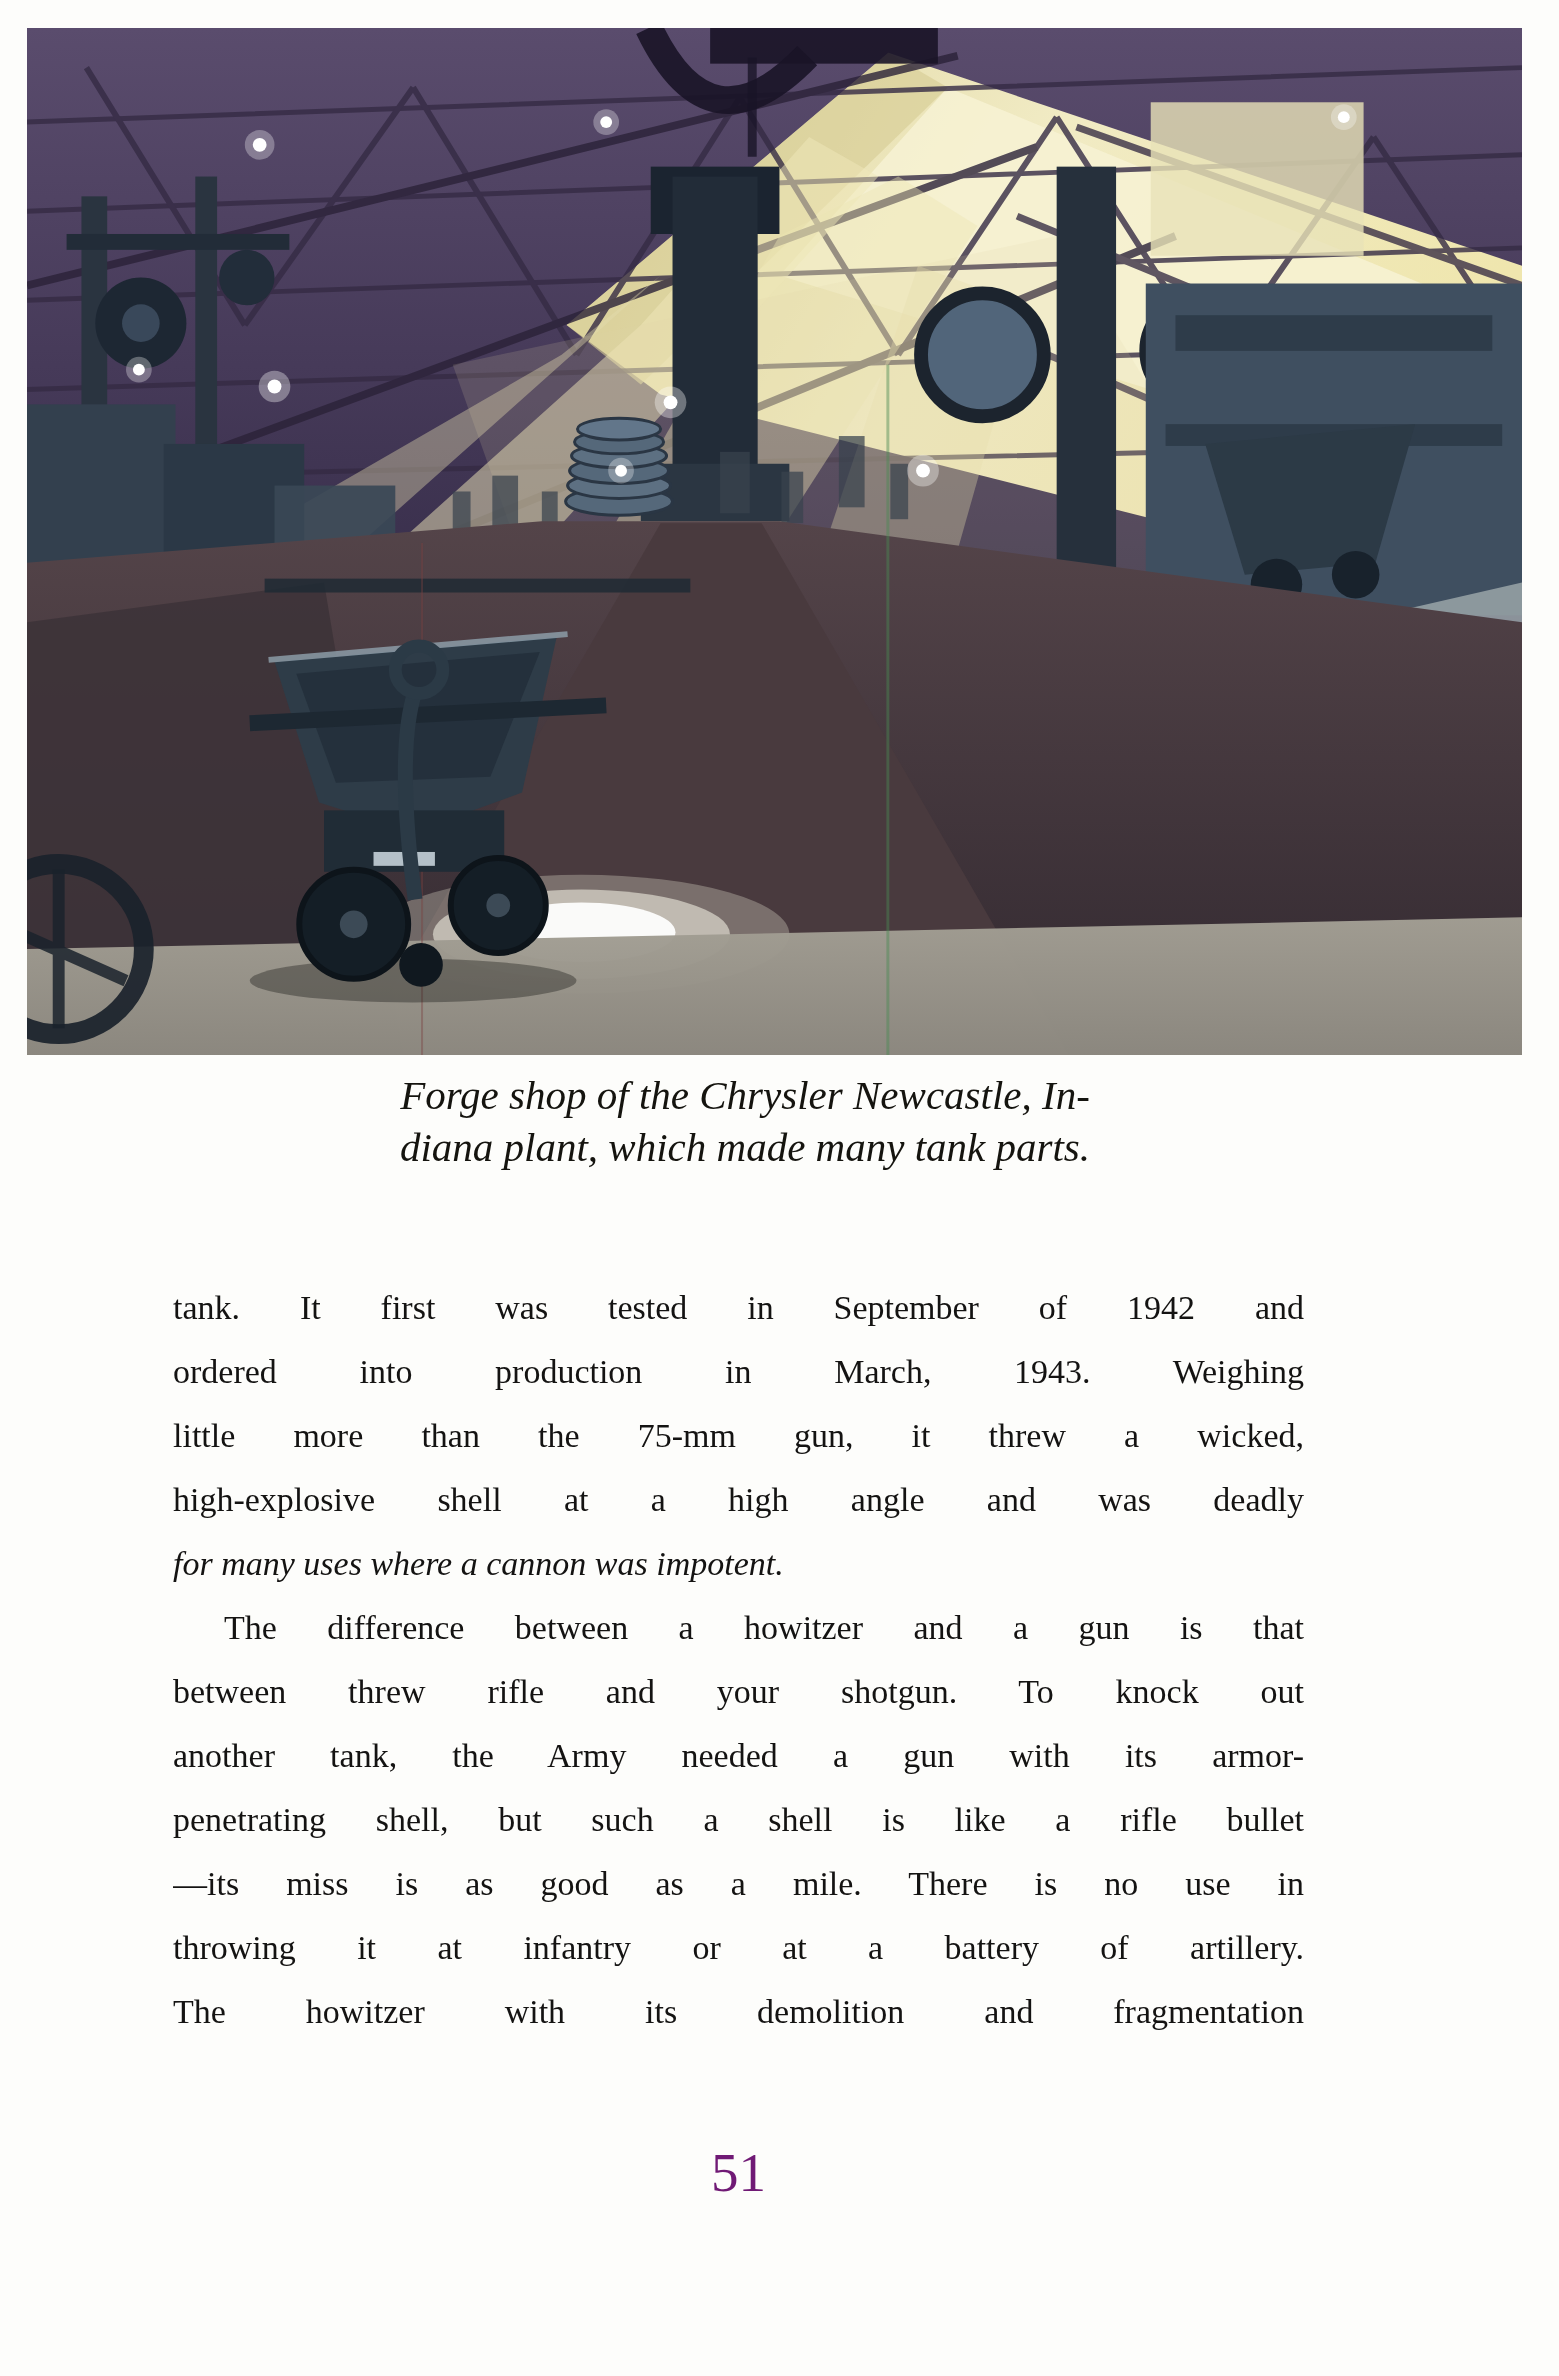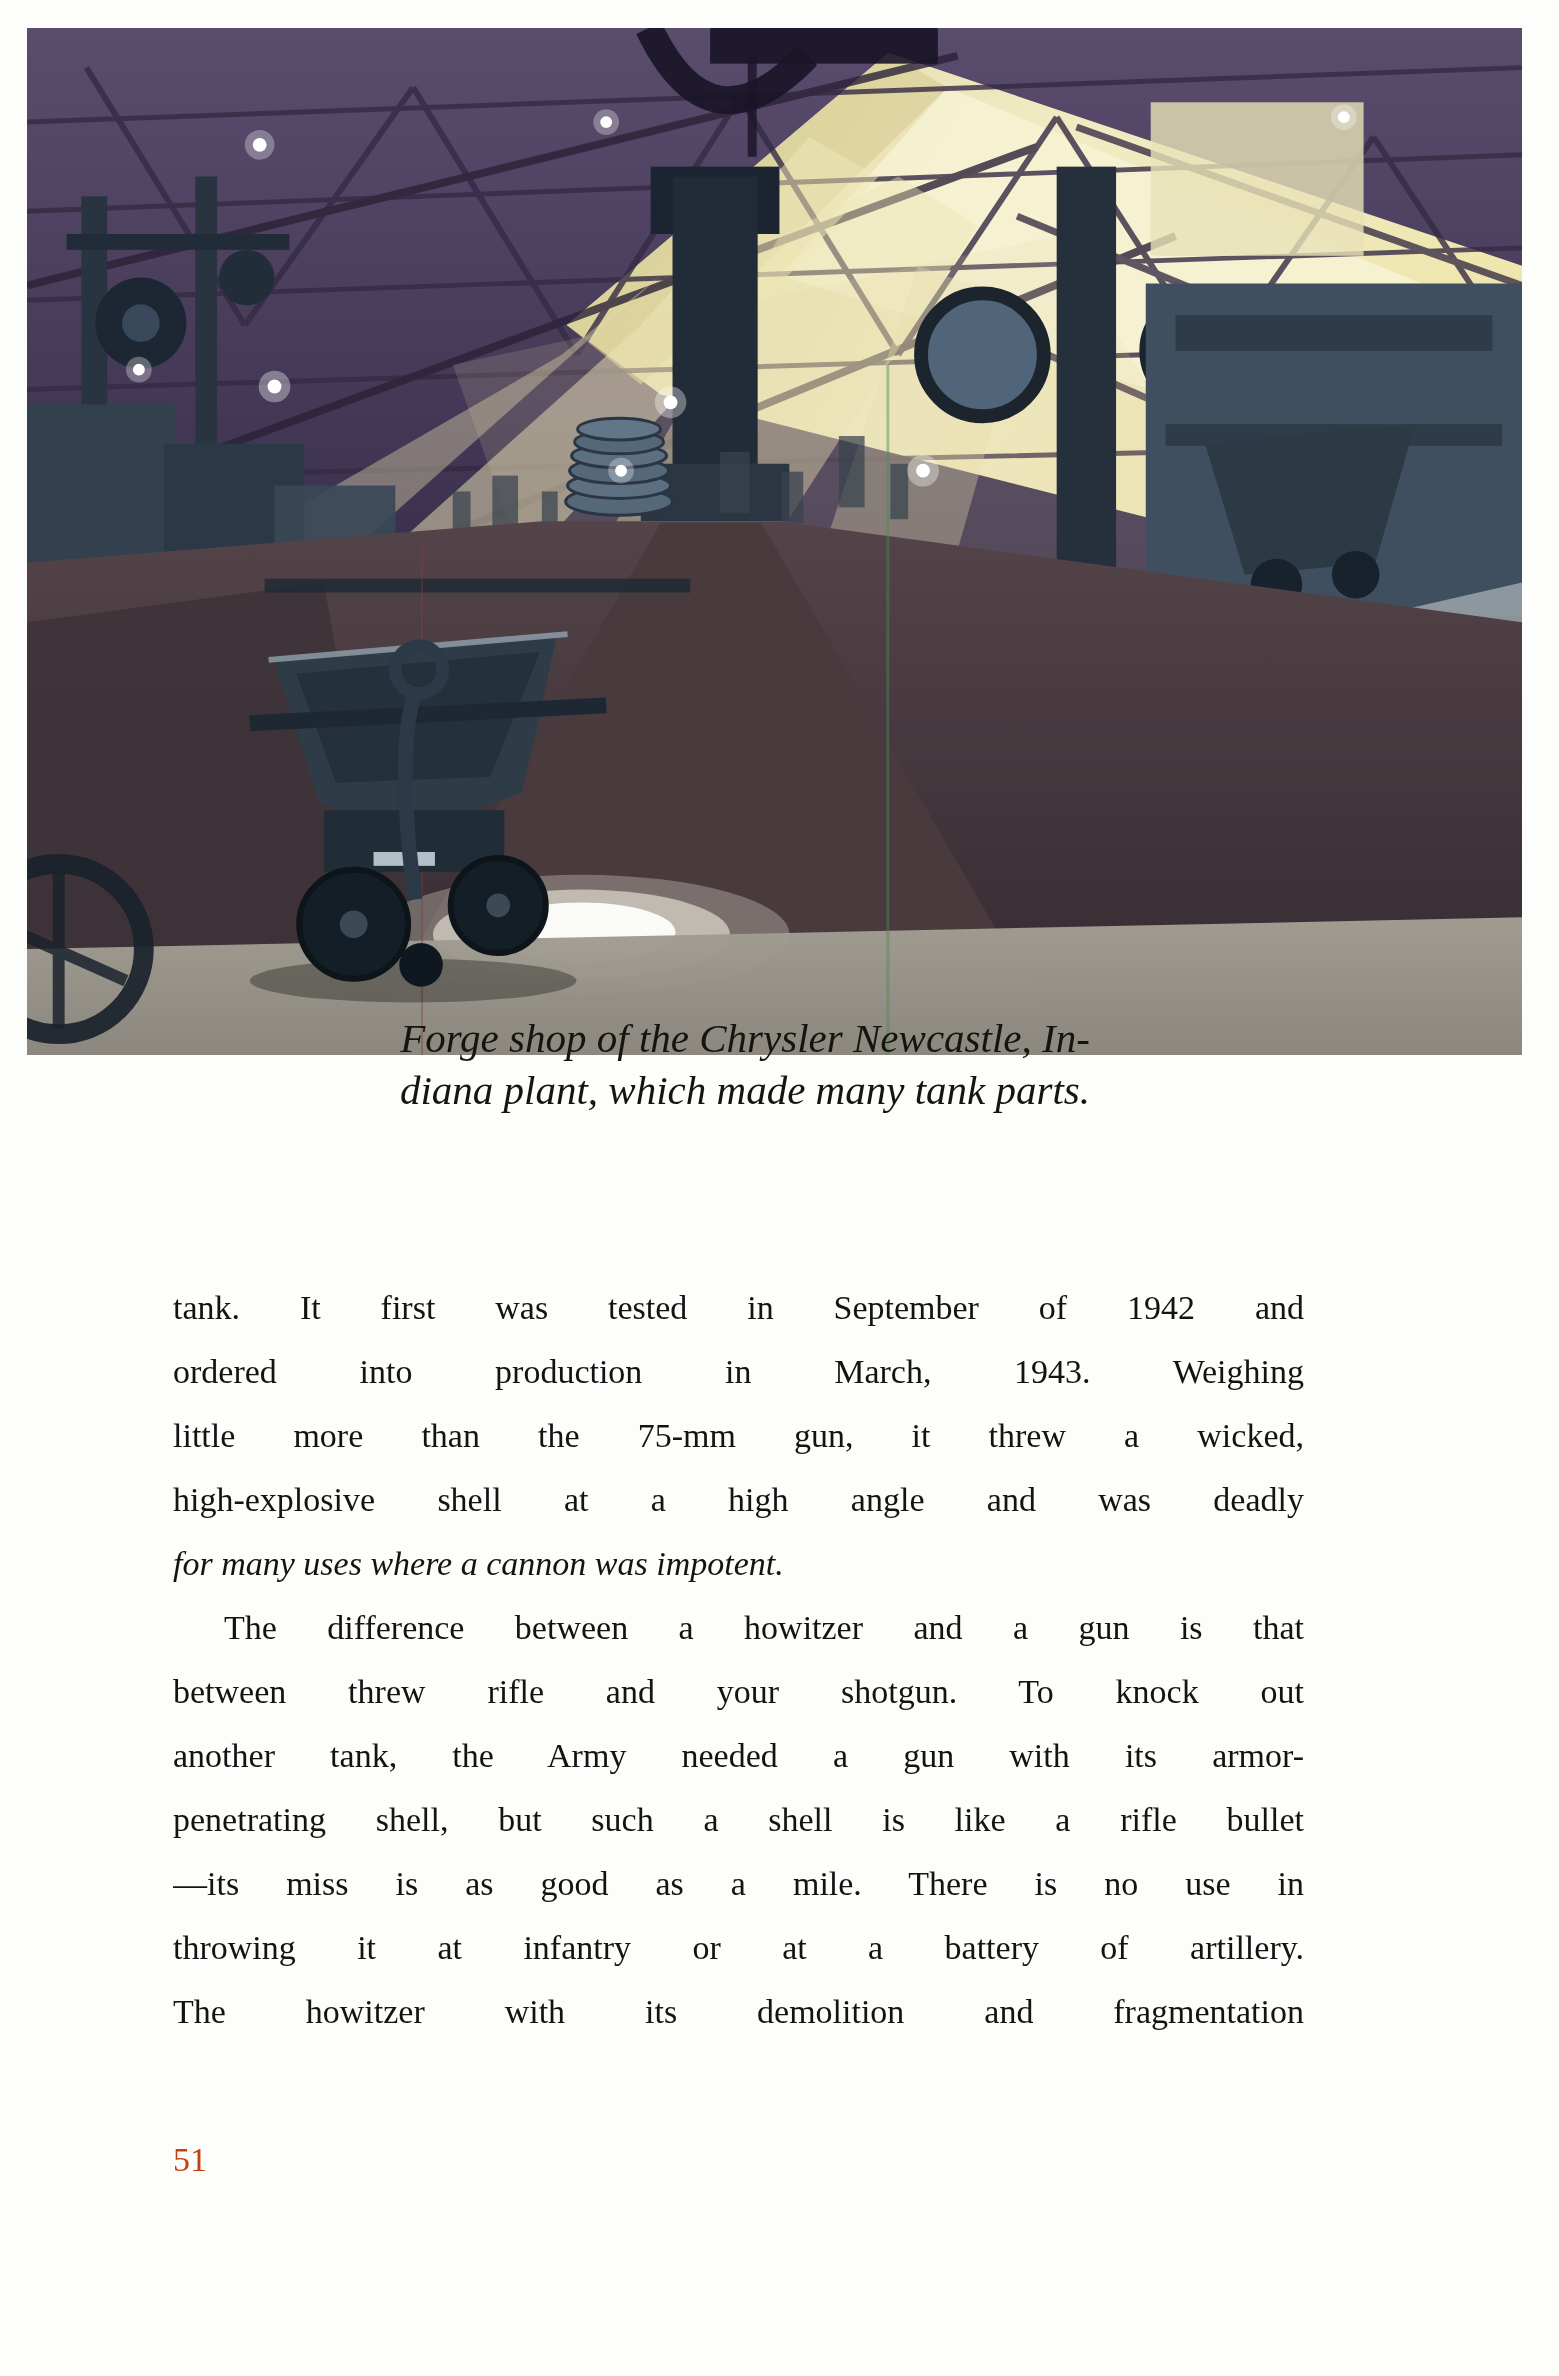--- a/index.html
+++ b/index.html
@@ -11,38 +11,38 @@
     position:relative;
     overflow:hidden;
   }
   .page{position:absolute;inset:0;}
   .photo-frame{
     position:absolute;left:27px;top:28px;width:1495px;height:1027px;
     background:#3b3150;overflow:hidden;
   }
   .photo-frame svg{display:block;width:100%;height:100%;}
   .caption{
-    position:absolute;left:356px;top:1012px;width:778px;
+    position:absolute;left:356px;top:1069px;width:778px;
     font-style:italic;font-size:41px;line-height:52px;
     text-align:center;color:#15140f;
   }
   .bodytext{
     position:absolute;left:173px;top:1276px;width:1131px;
     font-size:34px;color:#141312;
   }
   .line{
     line-height:64px;height:64px;white-space:nowrap;
     text-align:justify;text-align-last:justify;white-space:normal;
     overflow:hidden;
   }
   .line.para-end{text-align-last:left;font-style:italic;}
   .line.para-indent{padding-left:51px;}
   .pagenum{
     position:absolute;left:173px;top:2141px;width:1131px;
-    font-size:34px;text-align:left;color:#c2410c;
+    font-size:55px;text-align:center;color:#701a75;
   }
 </style>
 </head>
 <body>
 
 <div class="page">
 
   <div class="photo-frame">
     <svg viewBox="0 0 1510 1037" preserveAspectRatio="none">
       <defs>

